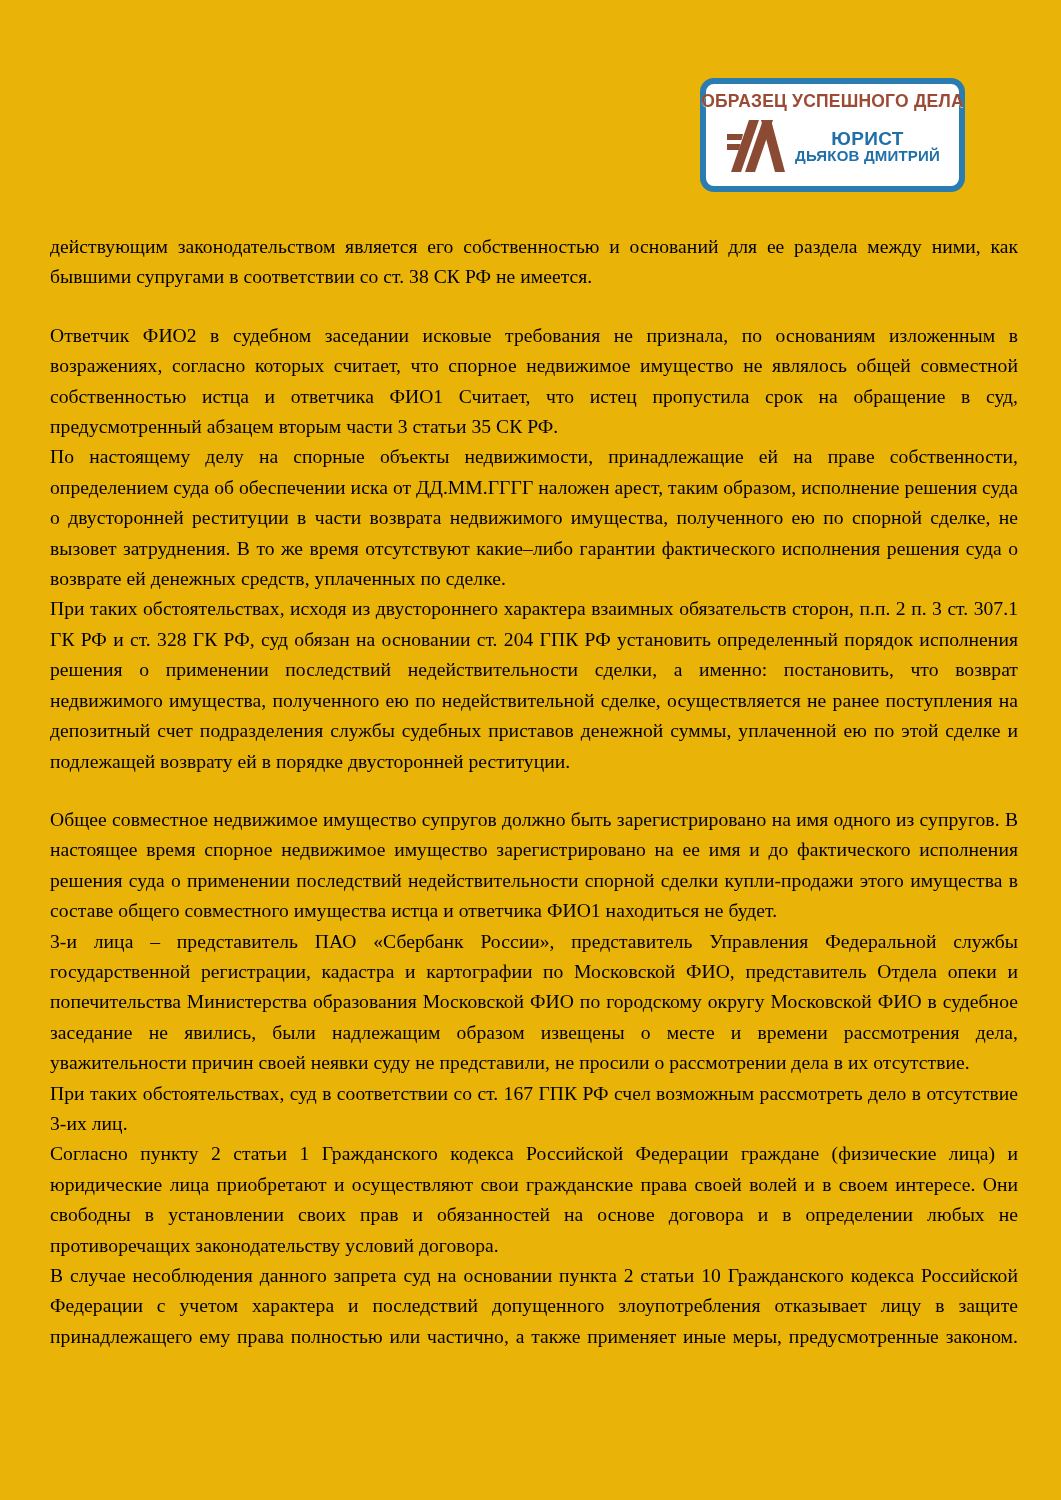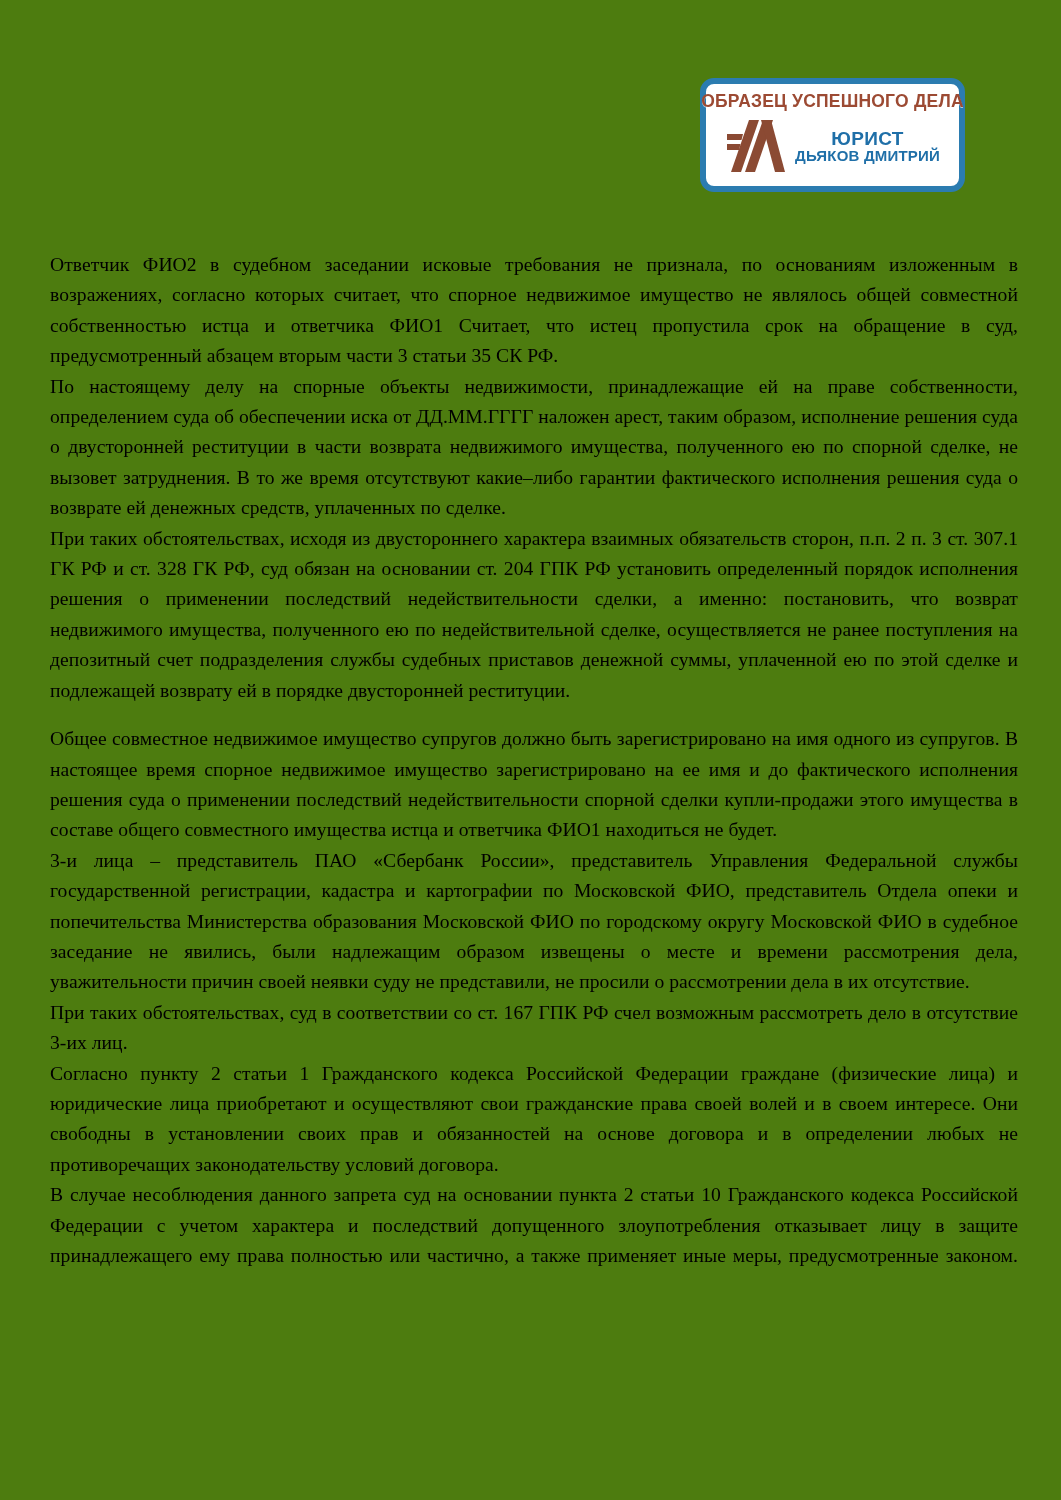--- a/index.html
+++ b/index.html
@@ -10,21 +10,21 @@
   }
   body {
     font-family: "Liberation Serif", "DejaVu Serif", serif;
     color: #000000;
   }
   .page {
     position: relative;
     width: 1061px;
     height: 1500px;
     box-sizing: border-box;
-    background: #4d7c0f;
+    background: #eab308;
     overflow: hidden;
   }
 
   
   .stamp {
     position: absolute;
     left: 700px;
     top: 78px;
     width: 265px;
     height: 114px;
@@ -91,21 +91,21 @@
   }
   .para {
     margin: 0;
     text-align: justify;
     text-justify: inter-word;
     font-size: 19.6px;
     line-height: 30.4px;
     letter-spacing: 0.05px;
   }
   .para.spaced {
-    margin-top: 18px;
+    margin-top: 28px;
   }
   .para:last-child::after {
     content: "";
     display: inline-block;
     width: 100%;
   }
 </style>
 </head>
 <body>
 
@@ -124,20 +124,21 @@
         </g>
       </svg>
       <div class="stamp-words">
         <div class="stamp-word-1">ЮРИСТ</div>
         <div class="stamp-word-2">ДЬЯКОВ ДМИТРИЙ</div>
       </div>
     </div>
   </div>
 
   <div class="doc">
+    <p class="para">действующим законодательством является его собственностью и оснований для ее раздела между ними, как бывшими супругами в соответствии со ст. 38 СК РФ не имеется.</p>
     <p class="para spaced">Ответчик ФИО2 в судебном заседании исковые требования не признала, по основаниям изложенным в возражениях, согласно которых считает, что спорное недвижимое имущество не являлось общей совместной собственностью истца и ответчика ФИО1 Считает, что истец пропустила срок на обращение в суд, предусмотренный абзацем вторым части 3 статьи 35 СК РФ.</p>
     <p class="para">По настоящему делу на спорные объекты недвижимости, принадлежащие ей на праве собственности, определением суда об обеспечении иска от ДД.ММ.ГГГГ наложен арест, таким образом, исполнение решения суда о двусторонней реституции в части возврата недвижимого имущества, полученного ею по спорной сделке, не вызовет затруднения. В то же время отсутствуют какие–либо гарантии фактического исполнения решения суда о возврате ей денежных средств, уплаченных по сделке.</p>
     <p class="para">При таких обстоятельствах, исходя из двустороннего характера взаимных обязательств сторон, п.п. 2 п. 3 ст. 307.1 ГК РФ и ст. 328 ГК РФ, суд обязан на основании ст. 204 ГПК РФ установить определенный порядок исполнения решения о применении последствий недействительности сделки, а именно: постановить, что возврат недвижимого имущества, полученного ею по недействительной сделке, осуществляется не ранее поступления на депозитный счет подразделения службы судебных приставов денежной суммы, уплаченной ею по этой сделке и подлежащей возврату ей в порядке двусторонней реституции.</p>
     <p class="para spaced">Общее совместное недвижимое имущество супругов должно быть зарегистрировано на имя одного из супругов. В настоящее время спорное недвижимое имущество зарегистрировано на ее имя и до фактического исполнения решения суда о применении последствий недействительности спорной сделки купли-продажи этого имущества в составе общего совместного имущества истца и ответчика ФИО1 находиться не будет.</p>
     <p class="para">3-и лица – представитель ПАО «Сбербанк России», представитель Управления Федеральной службы государственной регистрации, кадастра и картографии по Московской ФИО, представитель Отдела опеки и попечительства Министерства образования Московской ФИО по городскому округу Московской ФИО в судебное заседание не явились, были надлежащим образом извещены о месте и времени рассмотрения дела, уважительности причин своей неявки суду не представили, не просили о рассмотрении дела в их отсутствие.</p>
     <p class="para">При таких обстоятельствах, суд в соответствии со ст. 167 ГПК РФ счел возможным рассмотреть дело в отсутствие 3-их лиц.</p>
     <p class="para">Согласно пункту 2 статьи 1 Гражданского кодекса Российской Федерации граждане (физические лица) и юридические лица приобретают и осуществляют свои гражданские права своей волей и в своем интересе. Они свободны в установлении своих прав и обязанностей на основе договора и в определении любых не противоречащих законодательству условий договора.</p>
     <p class="para">В случае несоблюдения данного запрета суд на основании пункта 2 статьи 10 Гражданского кодекса Российской Федерации с учетом характера и последствий допущенного злоупотребления отказывает лицу в защите принадлежащего ему права полностью или частично, а также применяет иные меры, предусмотренные законом.</p>
 
   </div>

